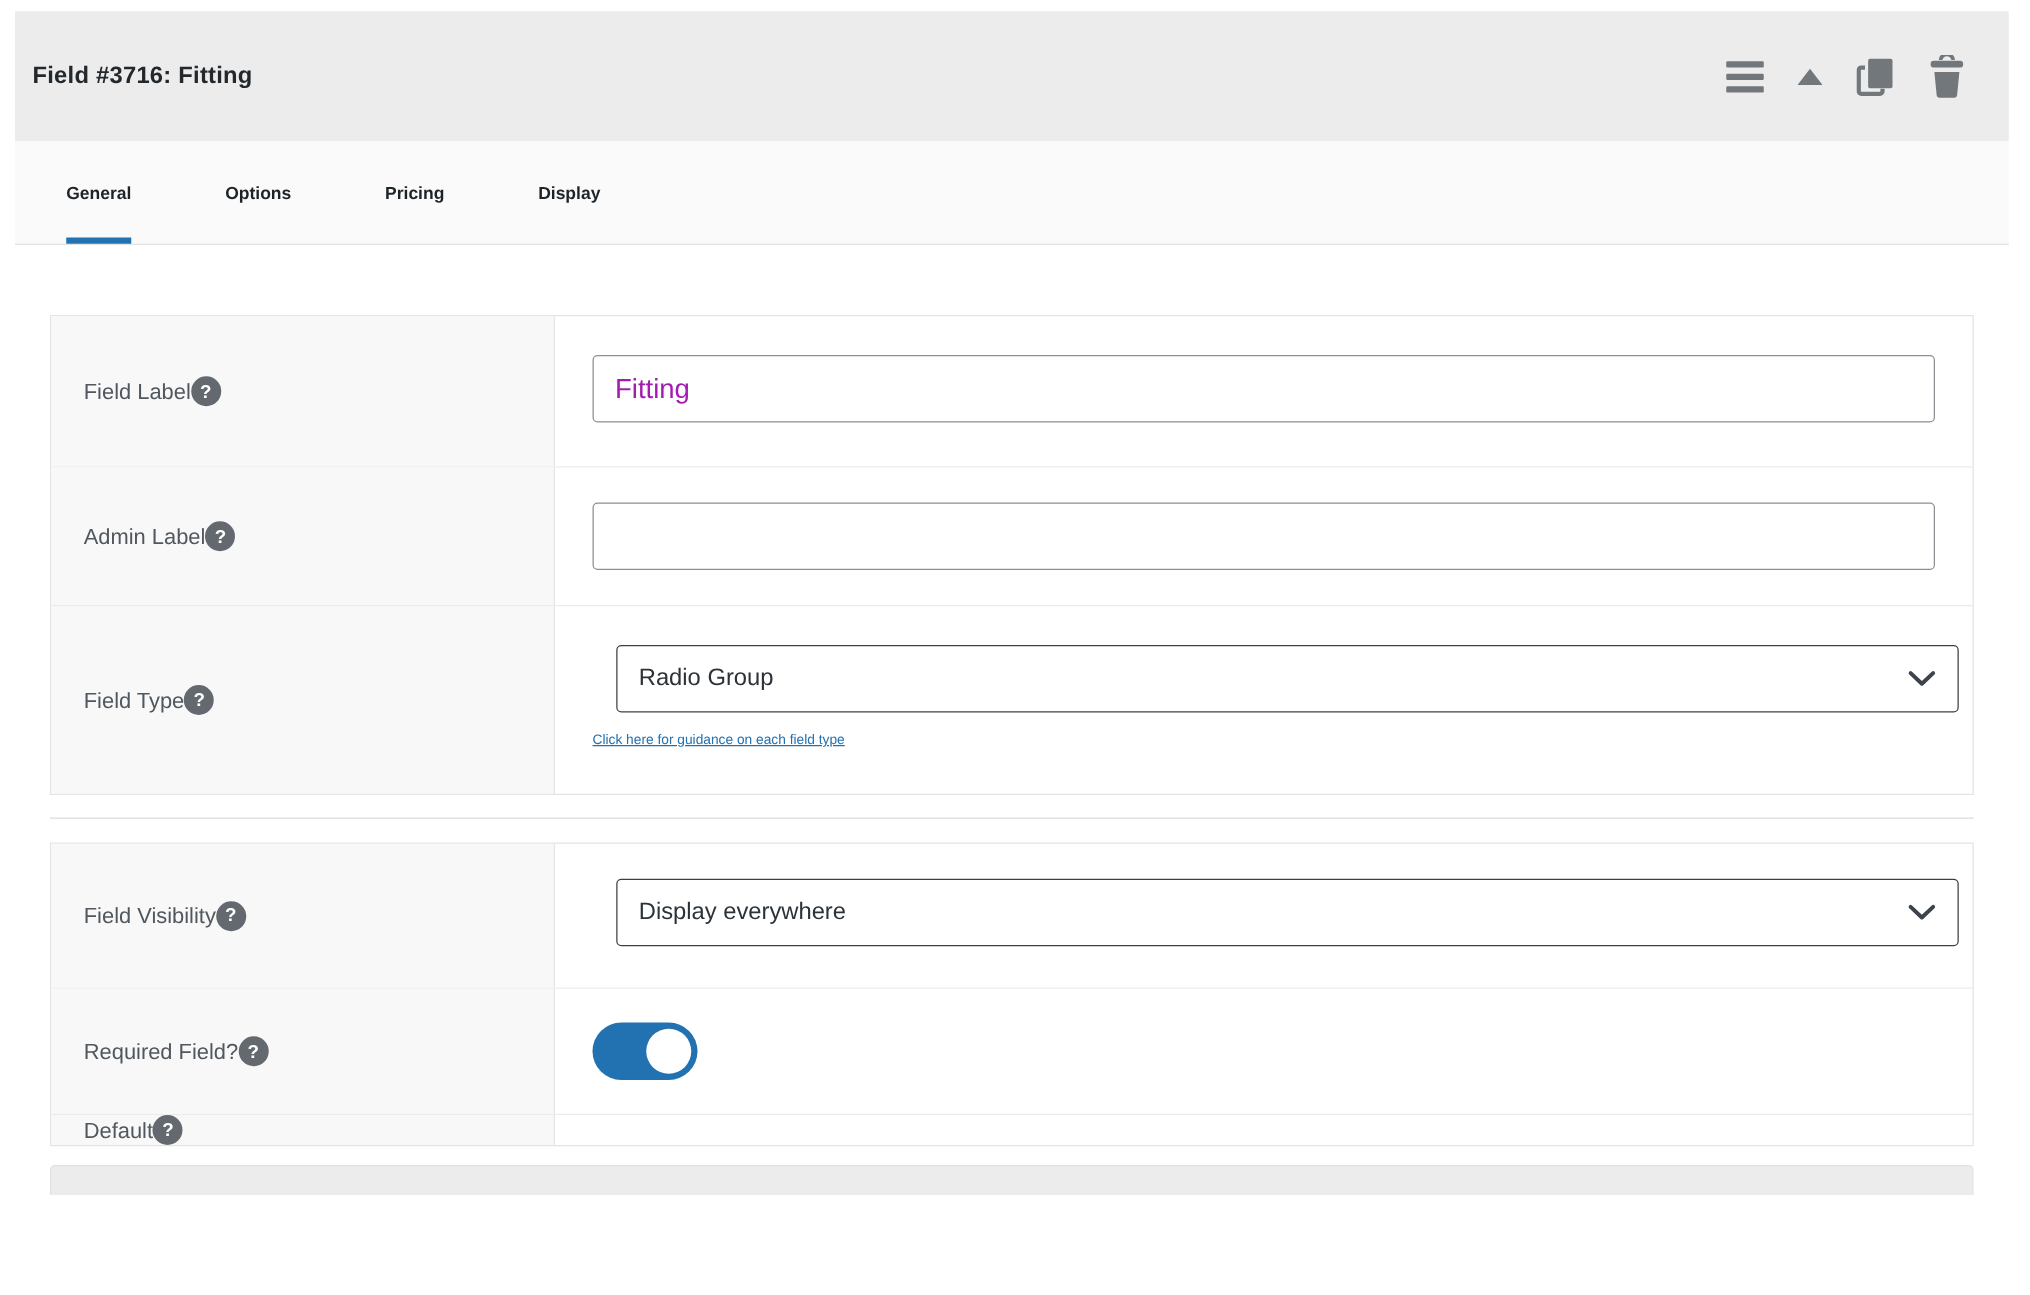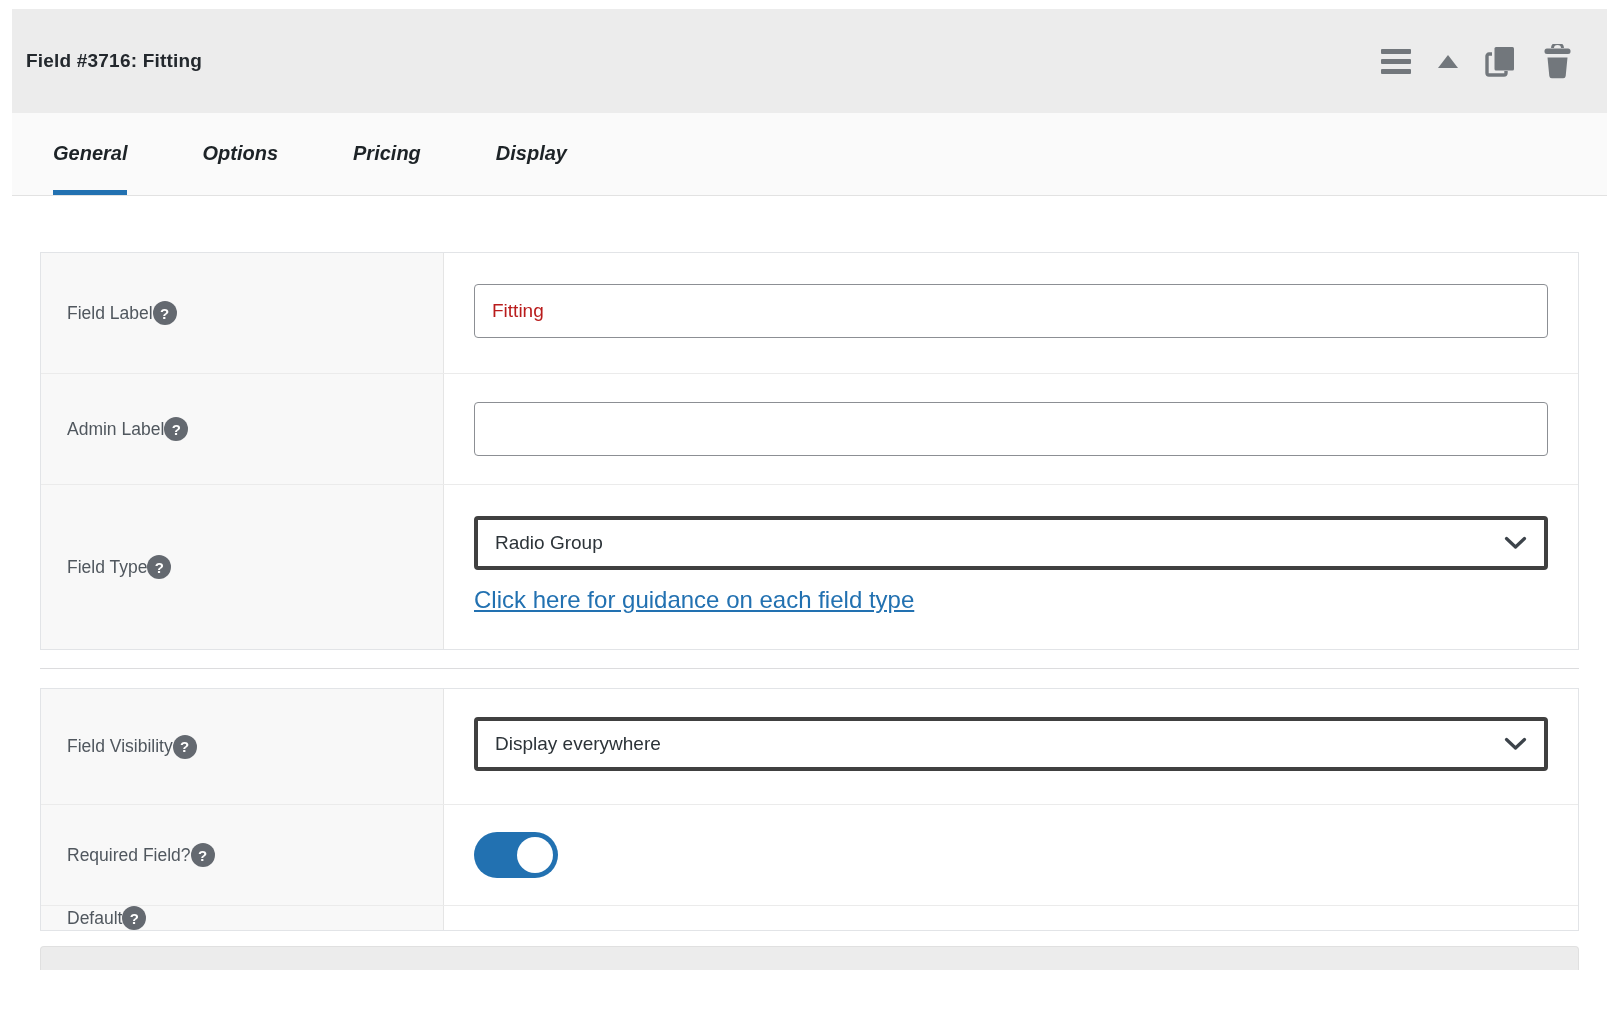--- a/index.html
+++ b/index.html
@@ -24,22 +24,22 @@
   .drag-icon { display:flex; flex-direction:column; gap:5px; }
   .drag-icon i { display:block; width:30px; height:5px; background:#72777c; border-radius:1px; }
   .tri-up { width:0; height:0; border-left:10px solid transparent; border-right:10px solid transparent; border-bottom:13px solid #72777c; }
 
   
   .tabs {
     height:83px; background:#fafafa; border-bottom:1px solid #e2e2e2;
     display:flex; align-items:stretch; padding-left:41px; gap:75px;
   }
   .tab {
-    display:flex; align-items:center; font-size:20px; font-weight:bold; color:#1d2327;
-    border-bottom:5px solid transparent; padding-top:4px; cursor:pointer;font-style:italic;
+    display:flex; align-items:center; font-size:14px; font-weight:bold; color:#1d2327;
+    border-bottom:5px solid transparent; padding-top:4px; cursor:pointer;
   }
   .tab.active { border-bottom-color:#2271b1; }
 
   
   .content { padding:56px 28px 0 28px; background:#ffffff; }
 
   .ftable { border:1px solid #e2e4e7; background:#ffffff; }
   .frow { display:flex; }
   .frow + .frow { border-top:1px solid #ebebeb; }
   .lcell {
@@ -49,35 +49,35 @@
   .flabel { font-size:17.5px; color:#50575e; }
   .help {
     width:24px; height:24px; border-radius:50%; background:#646970; color:#ffffff;
     font-size:15px; font-weight:bold; display:flex; align-items:center; justify-content:center;
     cursor:pointer; flex:0 0 24px; line-height:1;
   }
   .vcell { flex:1 1 auto; padding:26px 30px; }
 
   .tinput {
     width:100%; height:54px; border:1px solid #8c8f94; border-radius:4px;
-    font-size:19px; color:#b91c1c; padding:0 17px; background:#fff;
+    font-size:22px; color:#a21caf; padding:0 17px; background:#fff;
     font-family:inherit; outline:none;
   }
   .selectbox {
-    position:relative; width:100%; height:54px; border:4px solid #404040; border-radius:4px;
+    position:relative; width:100%; height:54px; border:1px solid #404040; border-radius:4px;
     background:#fff; display:flex; align-items:center; padding:0 50px 0 17px;
-    font-size:19px; color:#2c3338; cursor:pointer;
+    font-size:19px; color:#2c3338; cursor:pointer;margin-left:19px;
   }
   .chev { position:absolute; right:17px; top:50%; transform:translateY(-50%); display:flex; }
 
   .row-fieldlabel .vcell { padding:31px 30px 35px; }
   .row-adminlabel .vcell { padding:28px 30px 28px; }
   .row-fieldtype  .vcell { padding:31px 30px 35px; }
   .guidance-link {
-    display:inline-block; margin-top:16px; font-size:24px; color:#2271b1;
+    display:inline-block; margin-top:16px; font-size:11px; color:#2271b1;
     cursor:pointer;
   }
 
   .section-divider { border:0; border-top:1px solid #dcdcde; margin:18px 0 19px 0; }
 
   .row-visibility .vcell { padding:28px 30px 33px;text-align:right; }
   .row-required   .vcell { padding:27px 30px 27px; }
   .row-default    .vcell { padding:26px 30px 35px; }
 
   .toggle {

